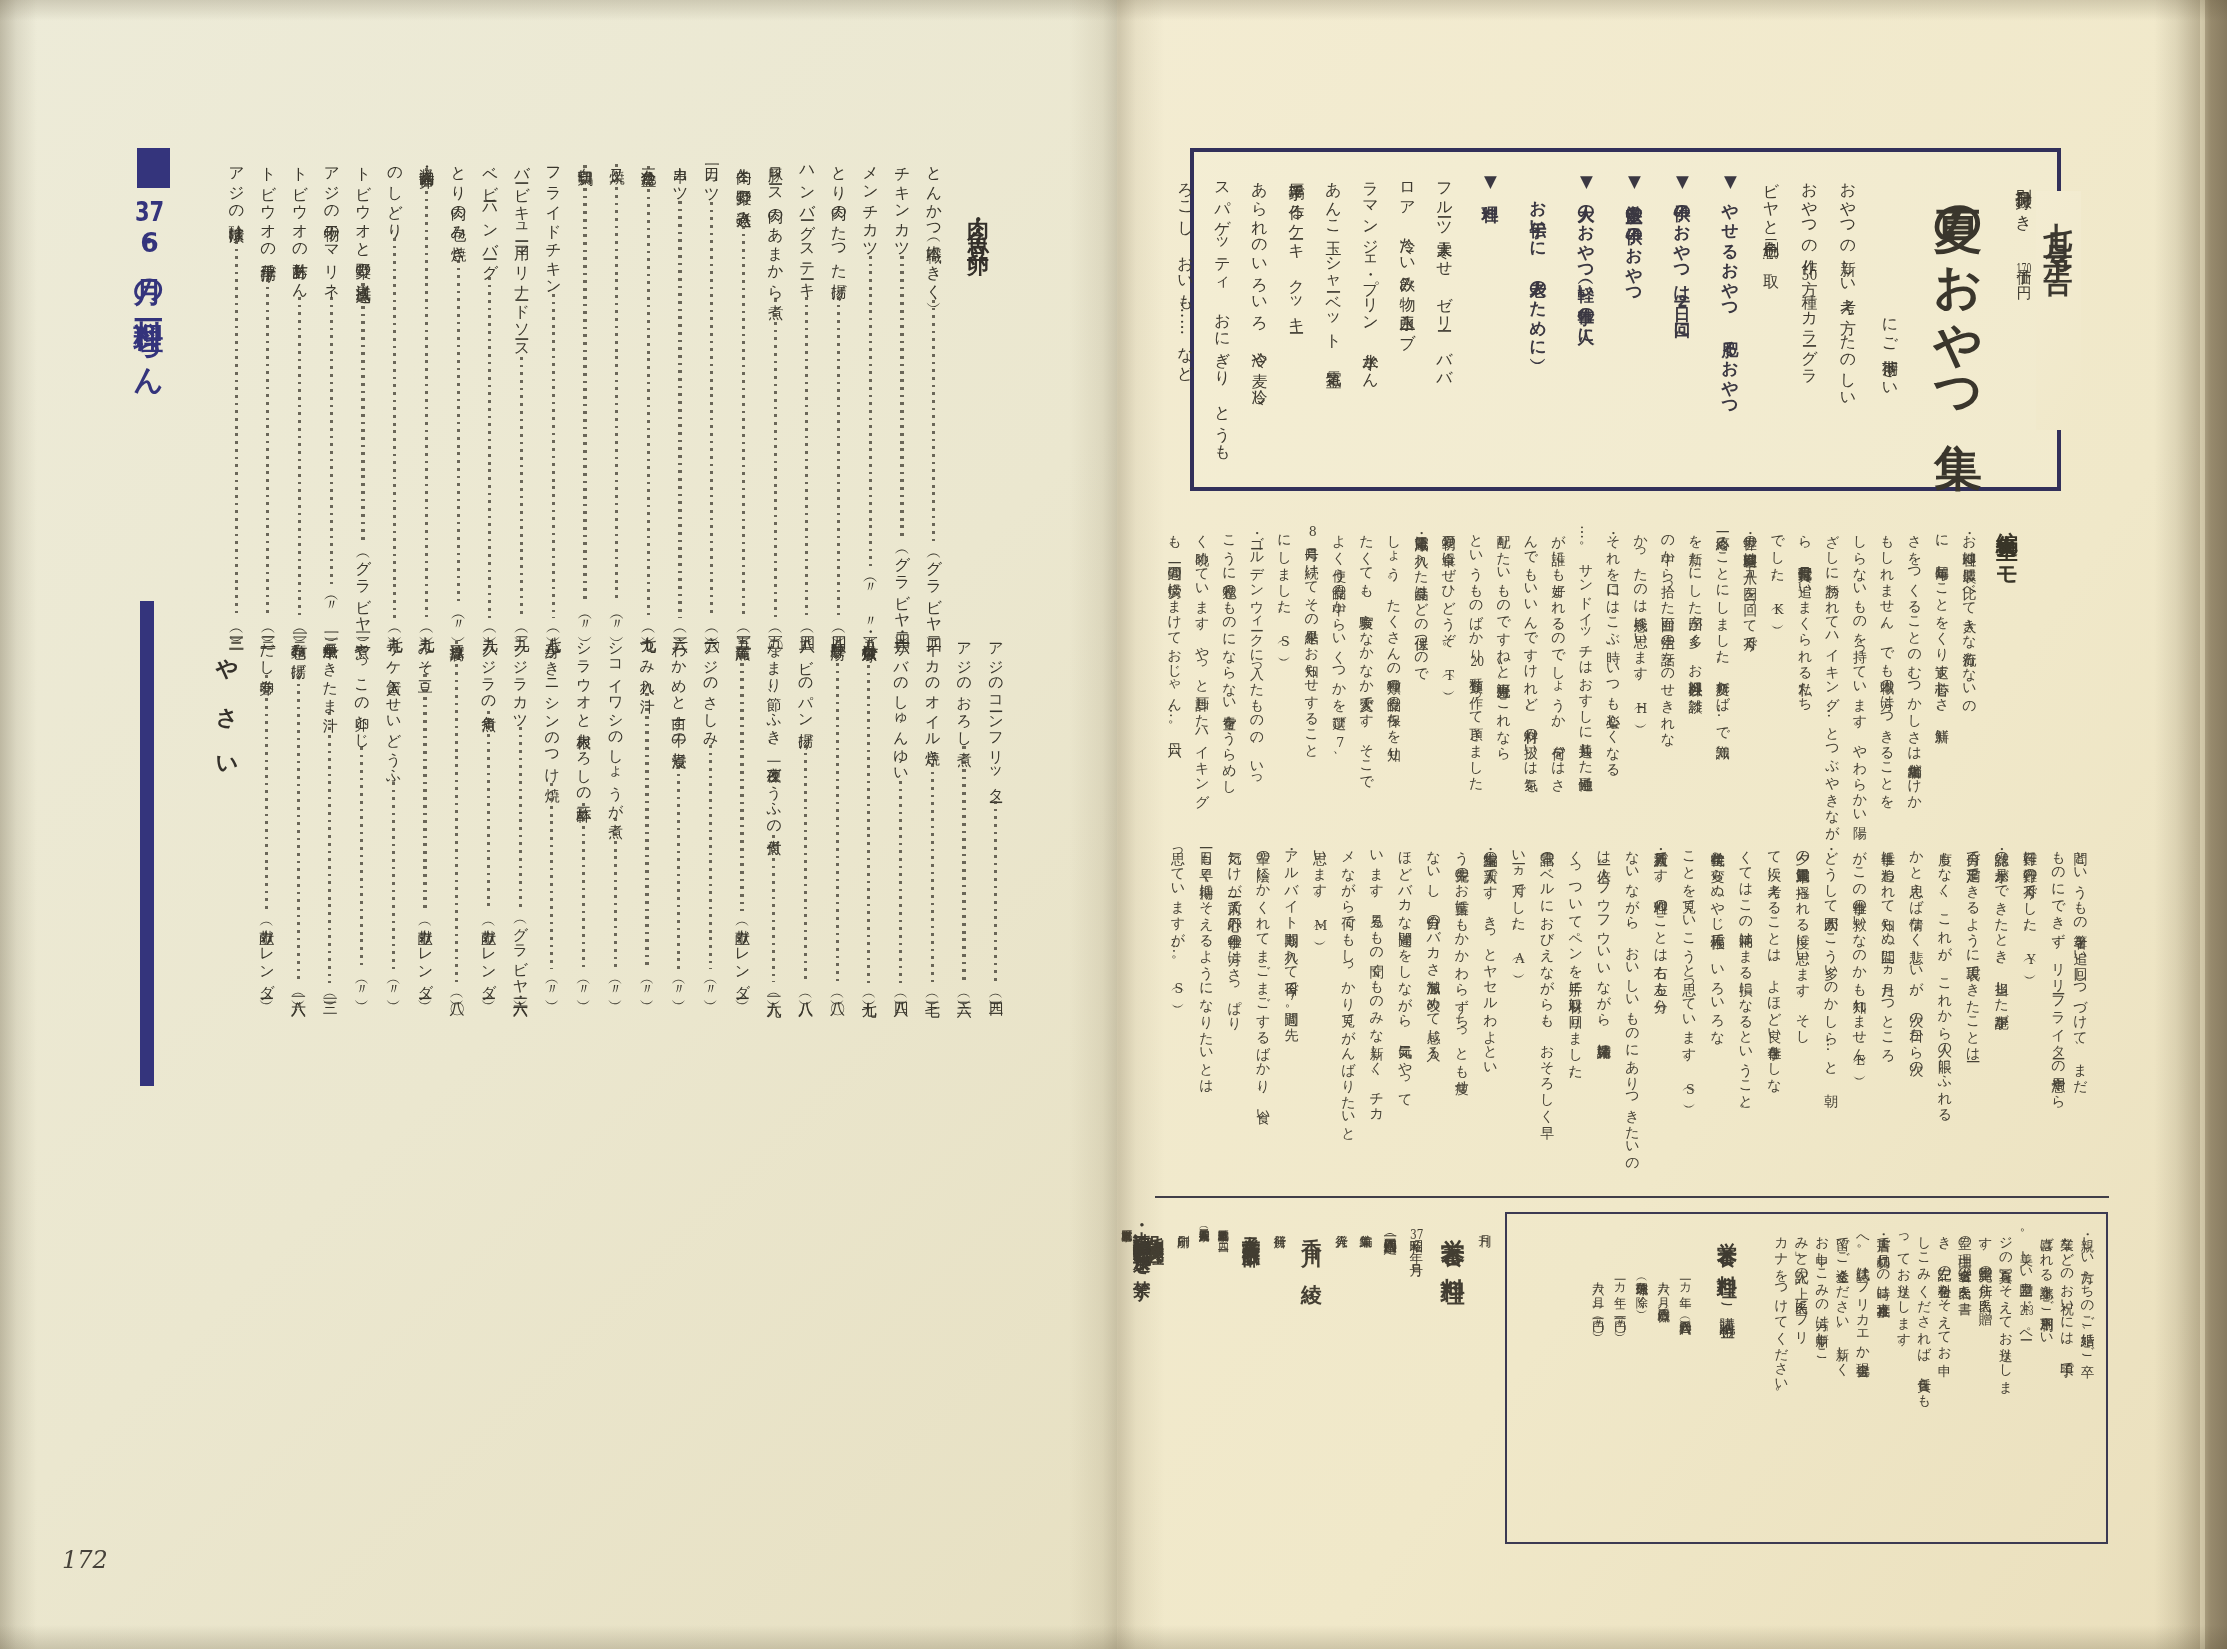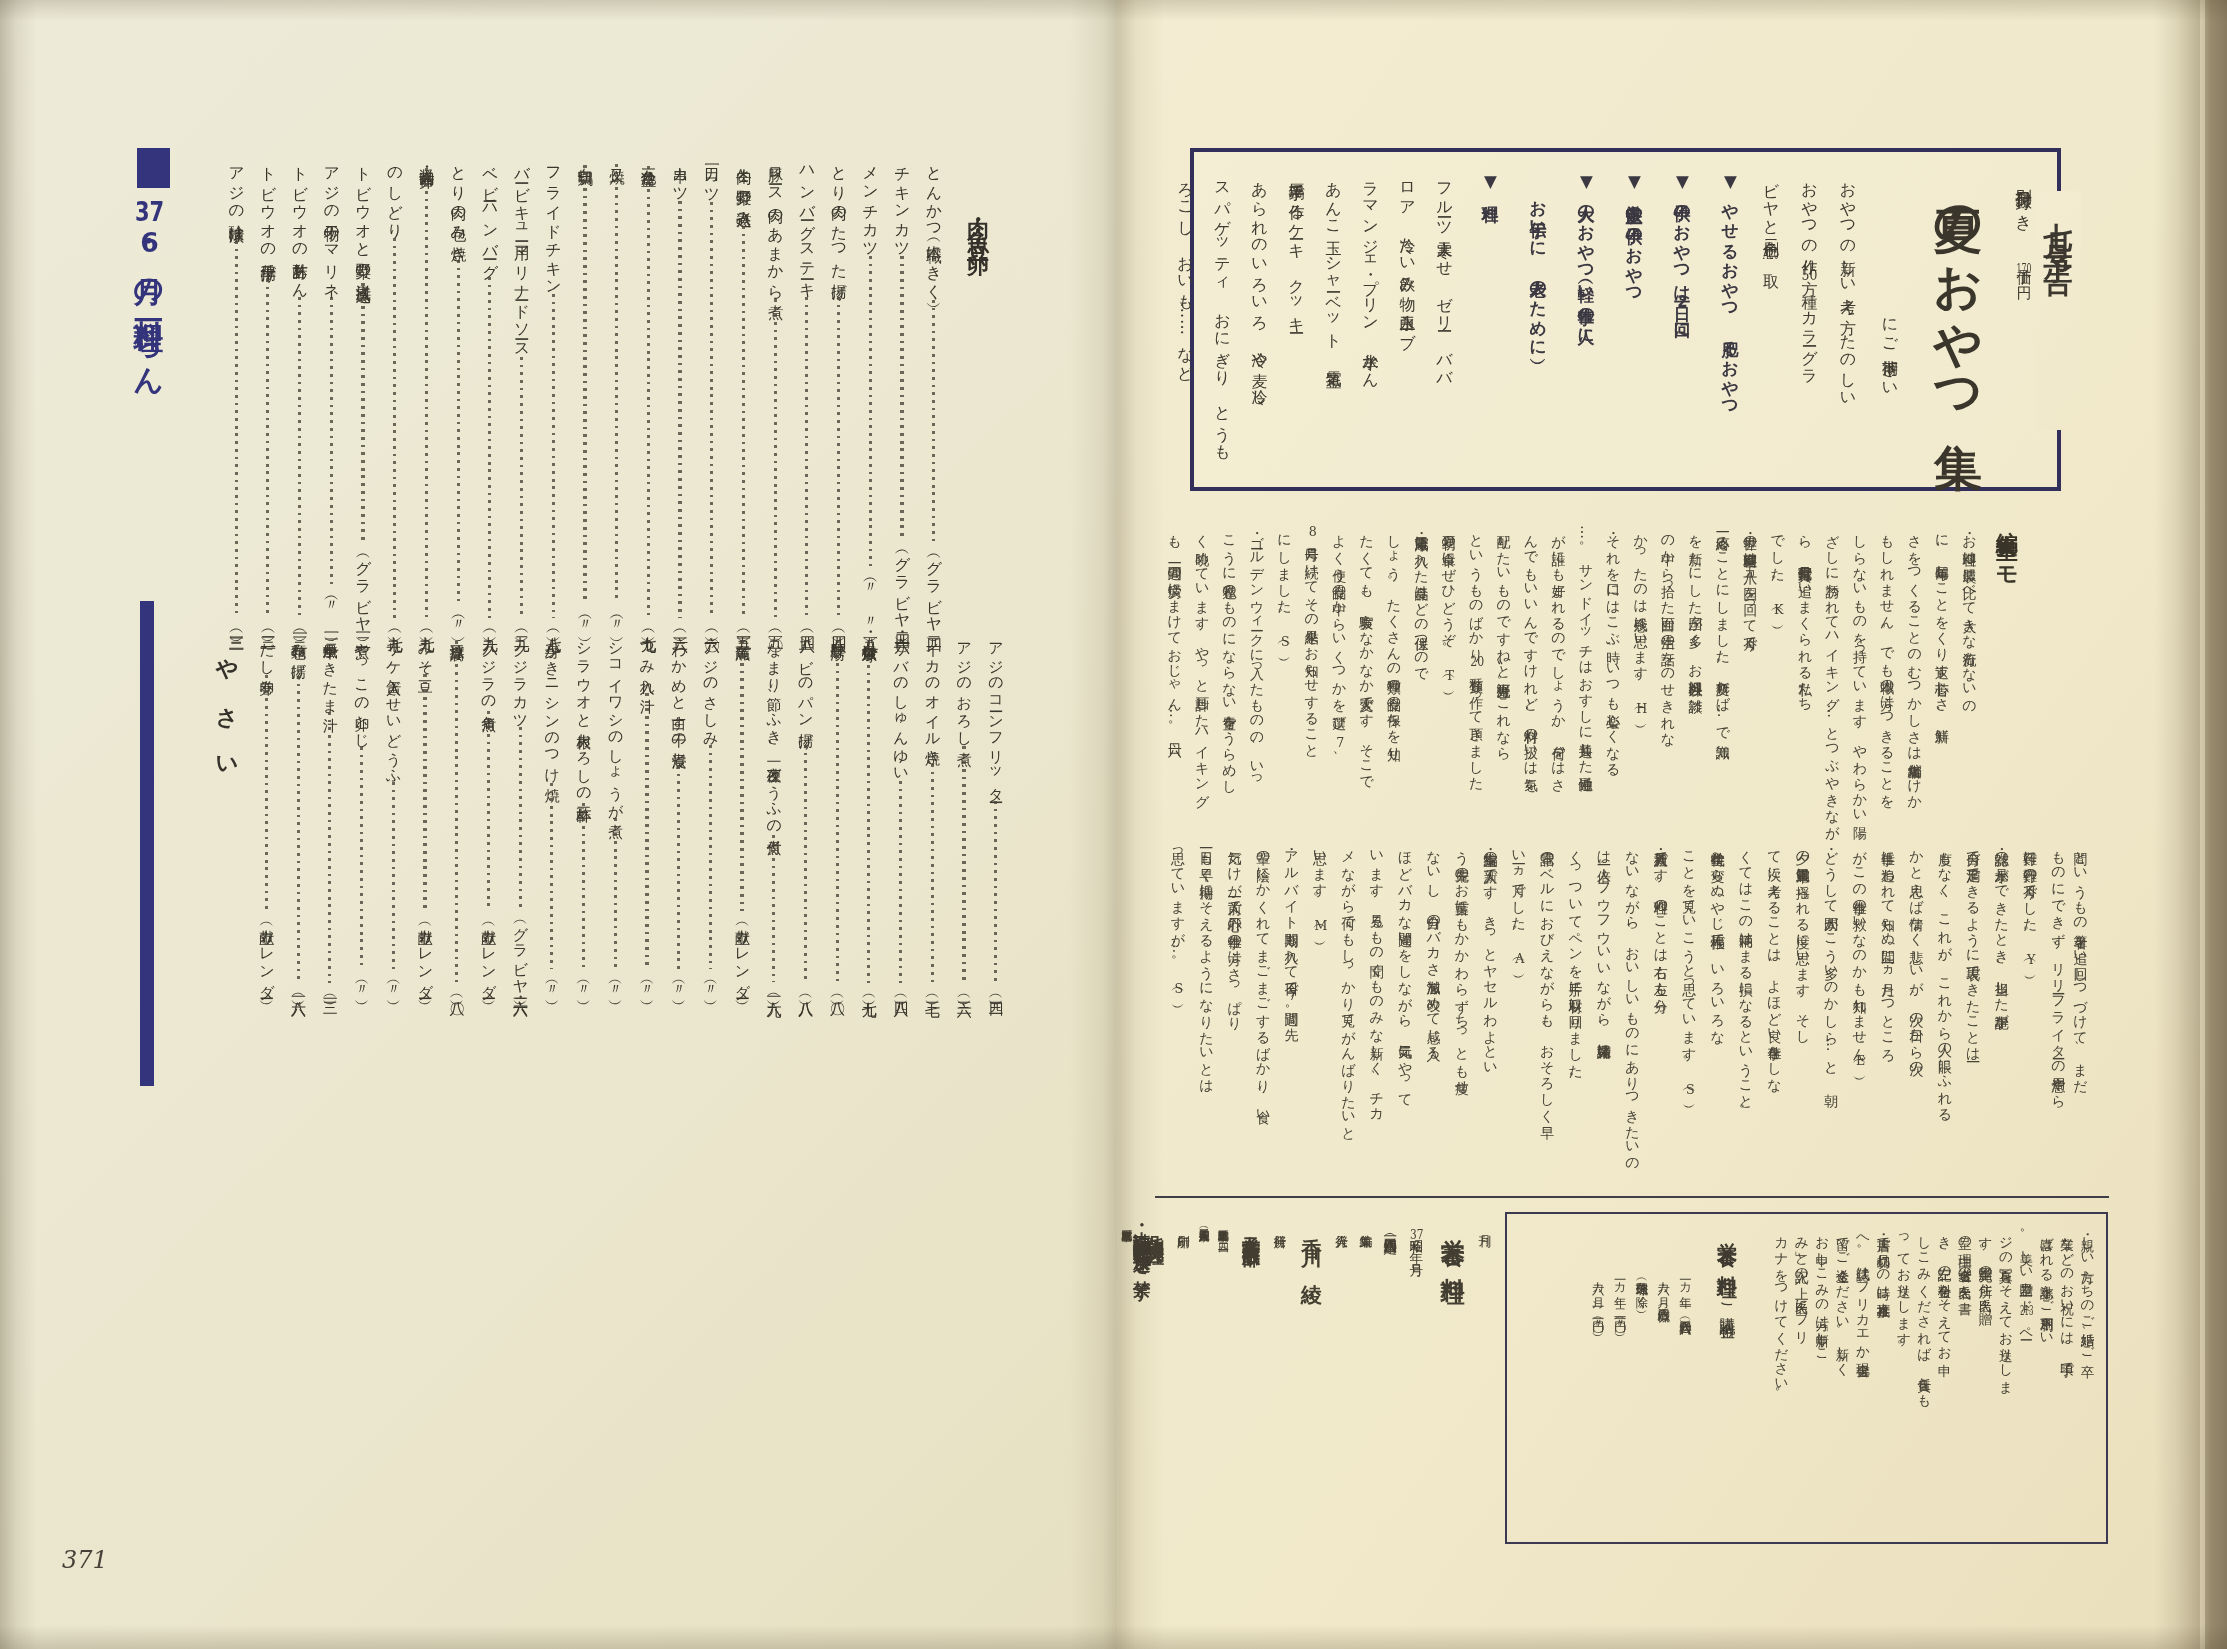--- a/index.html
+++ b/index.html
@@ -350,21 +350,21 @@
           <span class="pg" data-name="page-ref">（一六八）</span>
         </div>
         <div class="toc-item" data-name="toc-item">
           <span class="nm" data-name="dish-name">だし巻卵</span>
           <span class="ldr" data-name="dot-leader"></span>
           <span class="pg" data-name="page-ref">（献立カレンダー）</span>
         </div>
         <div class="col s-head" data-name="text-column">やさい</div>
       </div>
 
-    <div class="pageno pn-left" data-name="page-number-left">371</div>
+    <div class="pageno pn-left" data-name="page-number-left">172</div>
   </div>
 
   <div class="page page-right" data-name="right-page">
 
     <div class="preview-box" data-name="next-issue-box">
       <div class="v box-inner" data-name="next-issue-content">
         <div class="col bx-supp" data-name="supplement-note">
           <span data-name="supplement-label">別冊付録つき</span>
           <span class="bx-price" data-name="price-label">予価<span class="tcy">170</span>円</span>
         </div>

